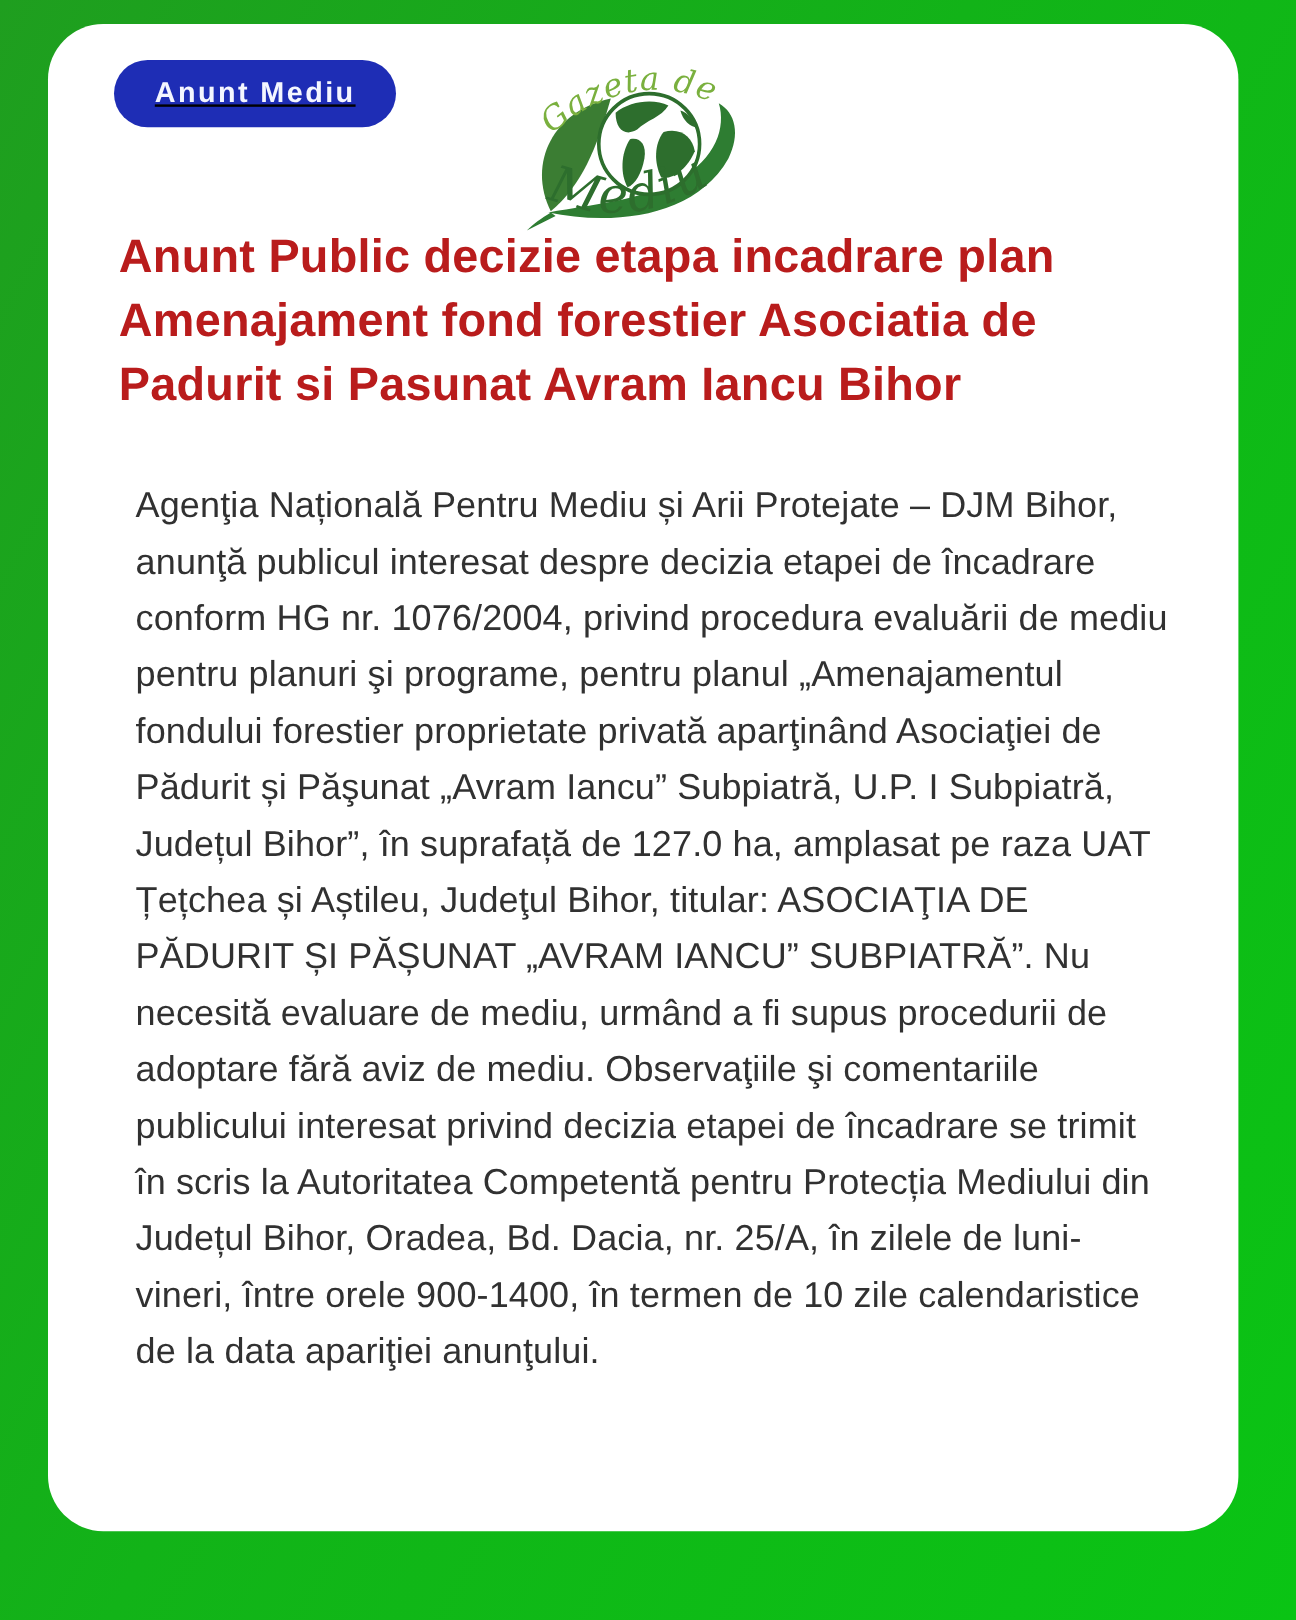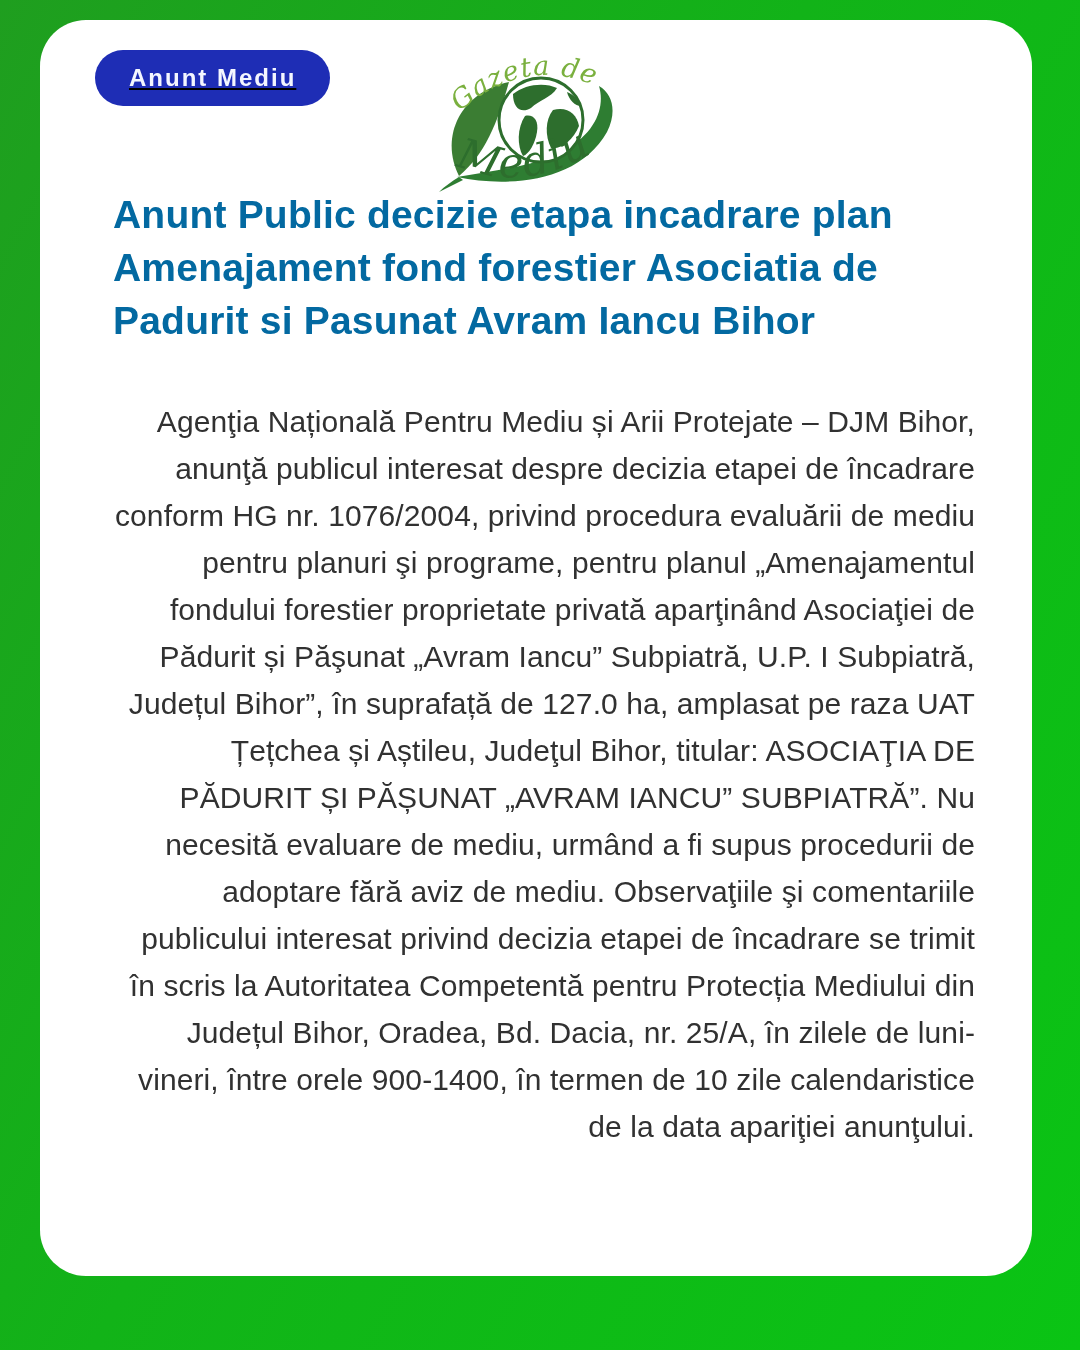--- a/index.html
+++ b/index.html
@@ -47,42 +47,41 @@
   .logo {
     position: absolute;
     left: 50%;
     transform: translateX(-50%);
     top: 16px;
     width: 230px;
     height: 164px;
   }
   .headline {
     position: absolute;
-    left: 73px;
+    left: 59px;
     top: 168px;
     width: 880px;
     margin: 0;
-    color: #0369a1;
+    color: #b91c1c;
     font-size: 39px;
     line-height: 53px;
     font-weight: 800;
     letter-spacing: 0.2px;
   }
   .body-text {
     position: absolute;
     left: 73px;
     top: 378px;
     width: 862px;
     margin: 0;
     color: #313131;
     font-size: 30px;
     line-height: 47px;
     font-weight: 400;
     letter-spacing: 0.1px;
-    text-align: right;
   }
   .logo text { font-family: "DejaVu Serif", serif; }
   .logo .arc-top {
     font-size: 27px;
     font-style: italic;
     fill: #7ab03e;
     letter-spacing: 1px;
   }
   .logo .arc-bottom {
     font-size: 42px;

